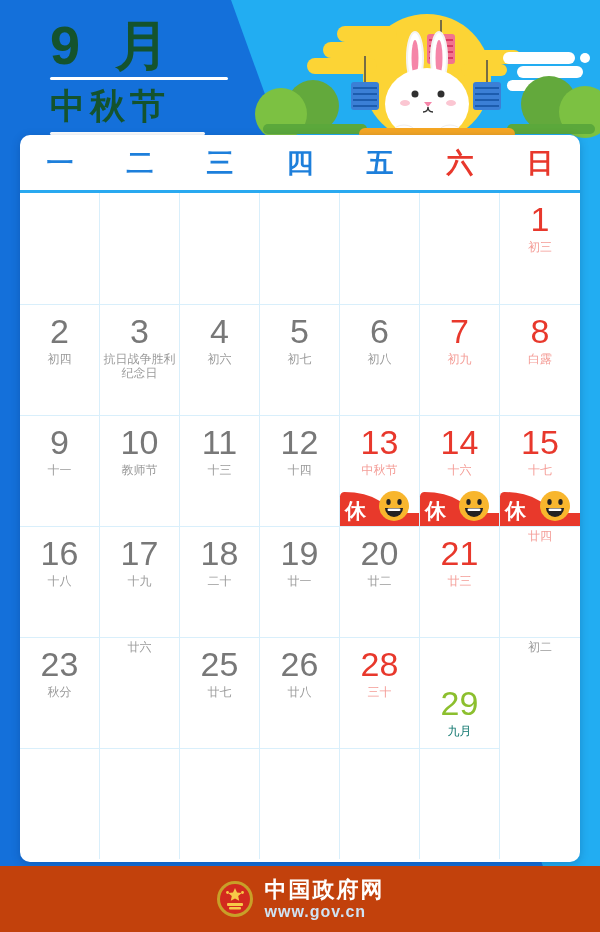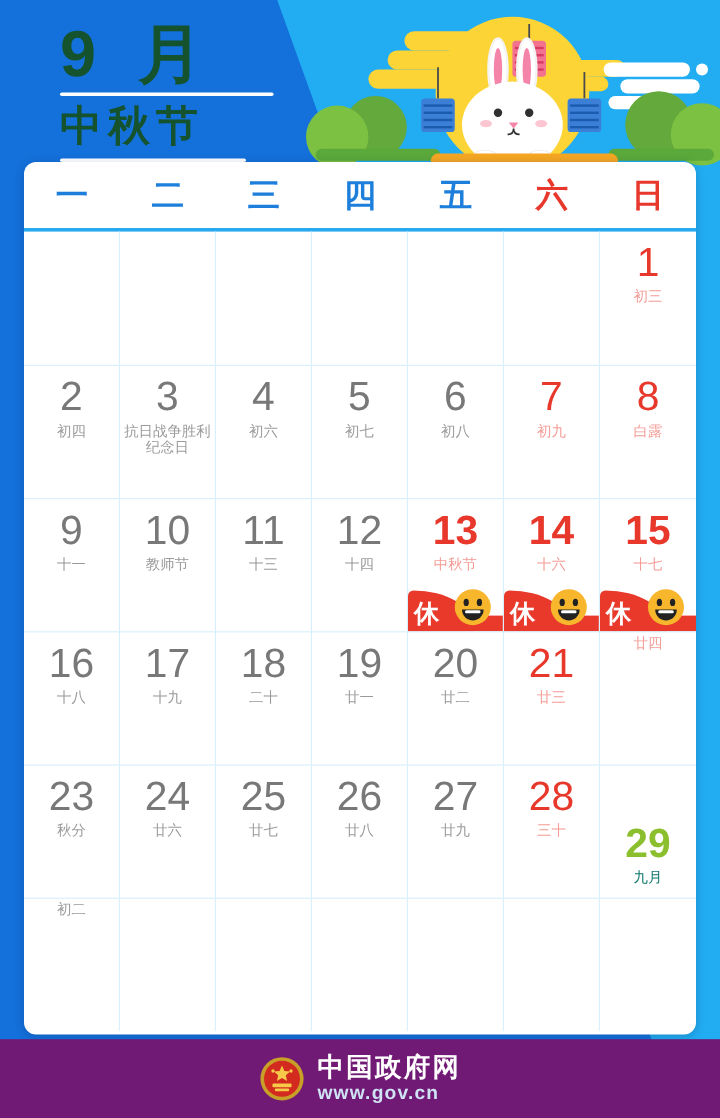--- a/index.html
+++ b/index.html
@@ -42,34 +42,34 @@
   .grid {
     display:grid; grid-template-columns:repeat(7,1fr);
     grid-auto-rows:111px;
   }
   .cell { position:relative; text-align:center; border-right:1px solid #d9effb; border-top:1px solid #d9effb; }
   .cell:nth-child(7n) { border-right:none; }
   .cell:nth-child(-n+7) { border-top:none; }
   .num { font-size:34px; line-height:1.05; color:#787878; margin-top:9px; }
   .num.red { color:#e8382c; }
   .num.green { color:#8cbf2e;margin-top:48px; }
-  .num.bold { font-weight:bold; }
+  .num.bold { font-weight:normal; }
   .lunar { font-size:12px; color:#9a9a9a; line-height:1.2; margin:2px auto 0; max-width:76px; }
   .lunar.pink { color:#f49c96; }
   .lunar.lgreen { color:#0f766e; }
   
   .rest { position:absolute; left:0; right:0; bottom:0; height:37px; }
   .rest .bar  { position:absolute; left:0; right:0; bottom:0; height:13px; background:#e8392b; }
   .rest .bump { position:absolute; left:0; bottom:0; width:55px; height:34px; background:#e8392b; border-radius:5px 100% 0 0; }
   .rest .xiu  { position:absolute; left:5px; bottom:1px; color:#fff; font-size:21px; font-weight:bold; }
   .rest svg.smiley { position:absolute; right:9px; bottom:4px; width:32px; height:32px; }
   
   .footer {
     position:absolute; left:0; bottom:0; width:600px; height:66px;
-    background:#701a75; display:flex; align-items:center; justify-content:center; gap:11px;
+    background:#c2410c; display:flex; align-items:center; justify-content:center; gap:11px;
   }
   .gov-text { color:#fff; }
   .gov-name { font-size:22px; font-weight:bold; letter-spacing:2px; line-height:1.15; }
   .gov-url  { font-size:16px; font-weight:bold; color:#cfe3f4; letter-spacing:1px; }
 </style>
 </head>
 <body>
 
 <div class="bg-dark"></div>
 
@@ -309,34 +309,29 @@
         <div class="lunar pink">廿三</div>
       </div>
       <div class="cell">
         <div class="lunar pink">廿四</div>
       </div>
       <div class="cell">
         <div class="num">23</div>
         <div class="lunar">秋分</div>
       </div>
       <div class="cell">
-        <div class="num">24</div>
         <div class="lunar">廿六</div>
       </div>
       <div class="cell">
         <div class="num">25</div>
         <div class="lunar">廿七</div>
       </div>
       <div class="cell">
         <div class="num">26</div>
         <div class="lunar">廿八</div>
-      </div>
-      <div class="cell">
-        <div class="num">27</div>
-        <div class="lunar">廿九</div>
       </div>
       <div class="cell">
         <div class="num red">28</div>
         <div class="lunar pink">三十</div>
       </div>
       <div class="cell">
         <div class="num green bold">29</div>
         <div class="lunar lgreen">九月</div>
       </div>
       <div class="cell">

